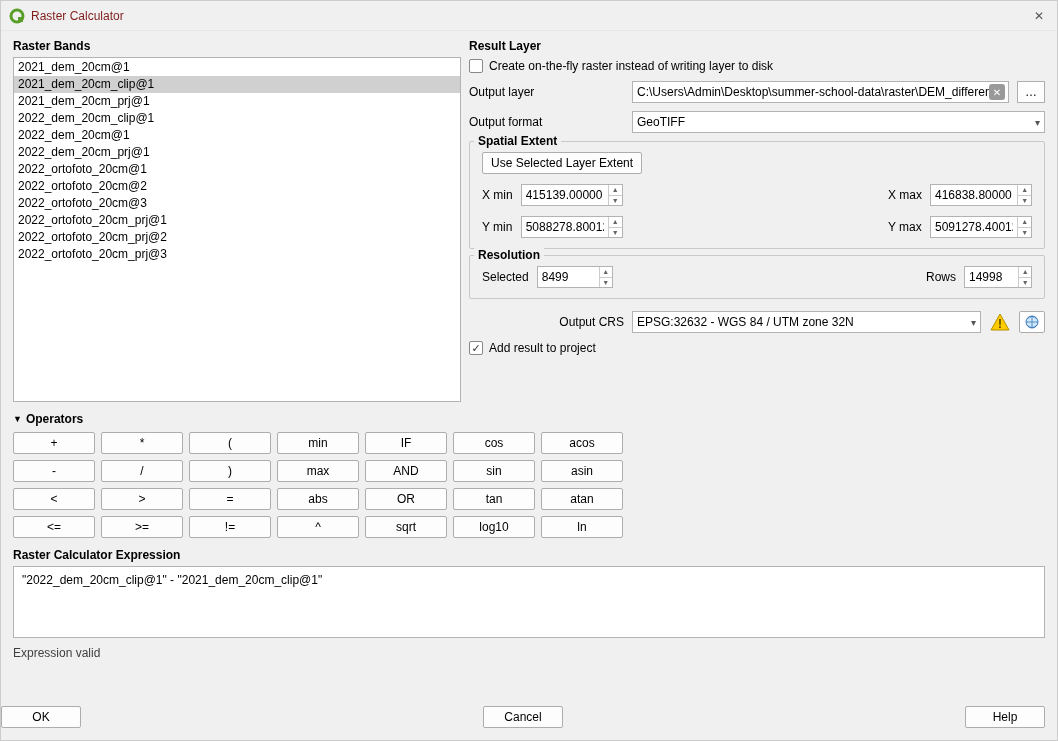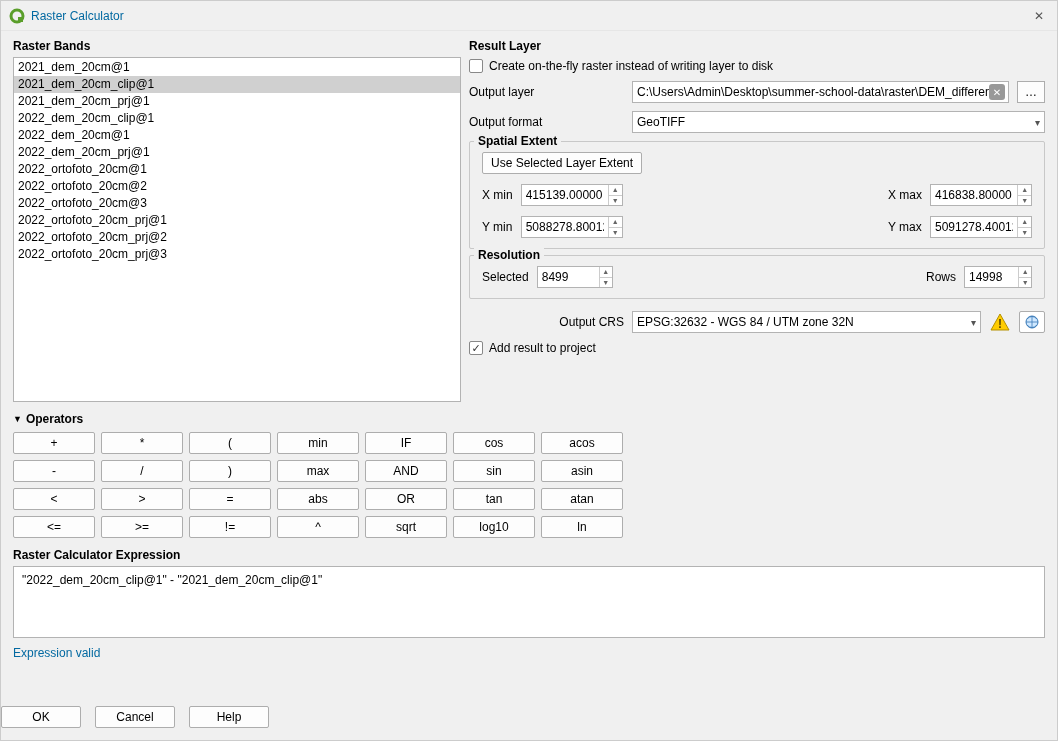--- a/index.html
+++ b/index.html
@@ -1,20 +1,20 @@
 <!DOCTYPE html>
 <html><head>
 <meta charset="utf-8">
 <style>
   * { box-sizing: border-box; font-family: "Segoe UI", Tahoma, sans-serif; font-size: 12px; }
   body { margin: 0; background: #f0f0f0; color: #000; }
   .window { width: 1058px; height: 741px; background: #f0f0f0; border: 1px solid #ccc; display: flex; flex-direction: column; }
   .titlebar { height: 30px; display: flex; align-items: center; padding: 0 8px; border-bottom: 1px solid #e6e6e6; }
   .titlebar .app-icon { width: 16px; height: 16px; margin-right: 6px; }
-  .titlebar .title { flex: 1; color: #0369a1; }
+  .titlebar .title { flex: 1; color: #7f1d1d; }
   .titlebar .close { width: 20px; text-align: center; color: #555; }
   .content { flex: 1; padding: 8px 12px 0 12px; display: flex; flex-direction: column; }
   .top-row { display: flex; gap: 8px; }
   .left-col { flex: 0 0 448px; }
   .right-col { flex: 1; }
   .section-header { font-weight: bold; margin-bottom: 4px; }
   .listbox { background: #fff; border: 1px solid #b3b3b3; height: 345px; overflow: auto; padding: 1px 0; }
   .list-item { padding: 1px 4px; line-height: 15px; cursor: pointer; }
   .list-item.selected { background: #d0d0d0; }
   .group { border: 1px solid #c8c8c8; border-radius: 2px; padding: 10px 12px 10px 12px; margin-top: 6px; position: relative; }
@@ -38,22 +38,22 @@
   .spin .spinners div:first-child { border-bottom: 1px solid #ccc; }
   .spatial-grid { display: grid; grid-template-columns: auto auto 1fr auto auto; gap: 10px 8px; align-items: center; }
   .spatial-grid .spacer { }
   .op-section { margin-top: 10px; }
   .collapser { display: flex; align-items: center; gap: 4px; font-weight: bold; margin-bottom: 6px; cursor: pointer; }
   .collapser .tri { font-size: 9px; }
   .op-grid { display: grid; grid-template-columns: repeat(7, 82px); gap: 6px 6px; }
   .op-btn { height: 22px; border: 1px solid #adadad; border-radius: 2px; background: #fdfdfd; display: flex; align-items: center; justify-content: center; cursor: pointer; }
   .expr-label { font-weight: bold; margin: 10px 0 4px 0; }
   .expr-box { background: #fff; border: 1px solid #b3b3b3; height: 72px; padding: 6px 8px; }
-  .validity { margin: 8px 0 6px 0; color: #0369a1; }
-  .footer { display: flex; justify-content: flex-start; gap: 14px; padding: 8px 12px 12px 0; }
+  .validity { margin: 8px 0 6px 0; color: #404040; }
+  .footer { display: flex; justify-content: space-between; gap: 14px; padding: 8px 12px 12px 0; }
   .btn { width: 80px; height: 22px; border: 1px solid #adadad; border-radius: 2px; background: #fdfdfd; display: flex; align-items: center; justify-content: center; cursor: pointer; }
   .warn-icon { width: 22px; height: 22px; display: flex; align-items: center; justify-content: center; }
   .small-btn { width: 26px; height: 22px; border: 1px solid #adadad; border-radius: 2px; background: #fff; display: flex; align-items: center; justify-content: center; }
 </style>
 </head>
 <body>
 
 <div class="window">
 
   <div class="titlebar">

